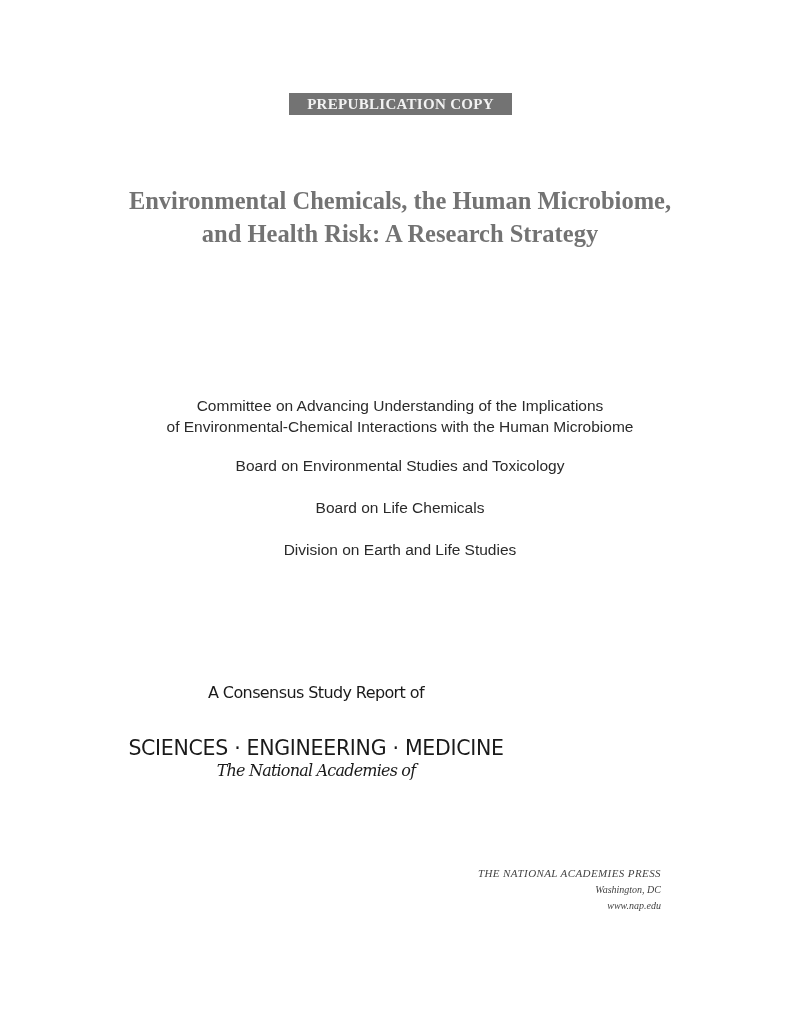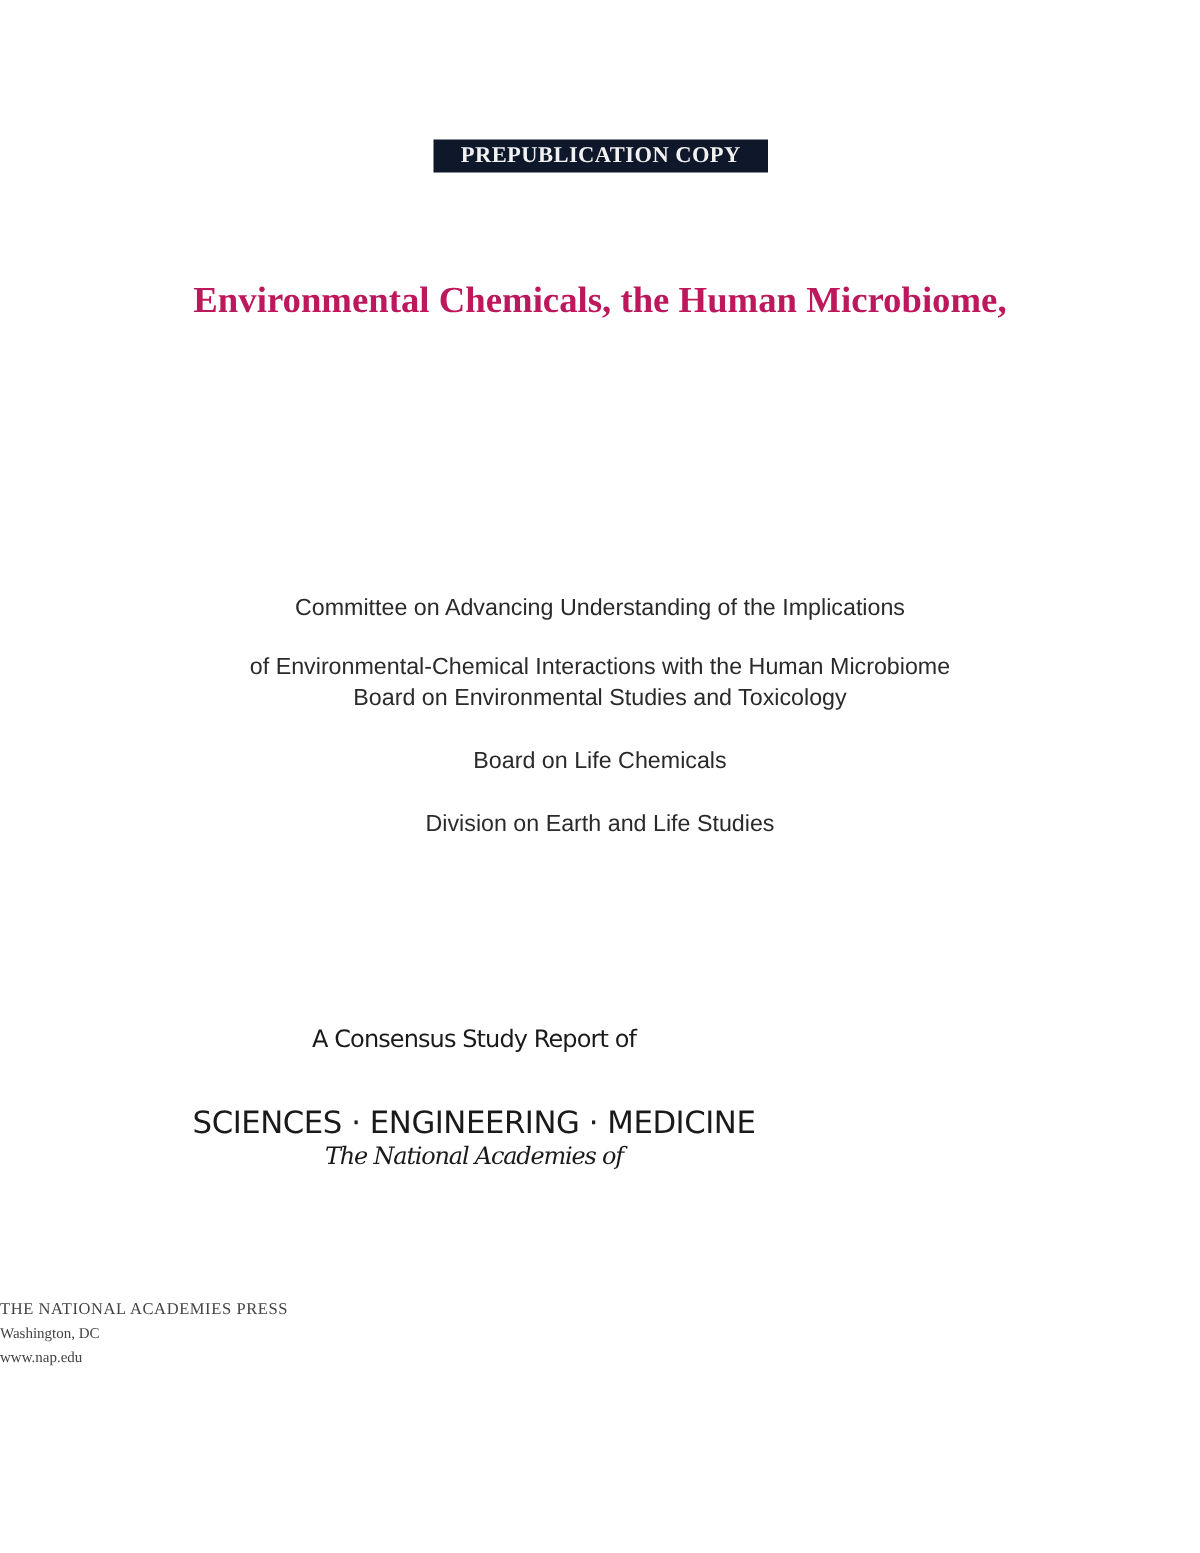--- a/index.html
+++ b/index.html
@@ -2,62 +2,63 @@
 <html><head>
 <meta charset="utf-8">
 <style>
   html, body { margin: 0; padding: 0; }
   body {
     width: 800px; height: 1035px; background: #ffffff; position: relative;
     overflow: hidden; color: #1a1a1a;
   }
   .banner {
     position: absolute; left: 289px; top: 93px; width: 223px; height: 22px;
-    background: #0f172a; color: #f2f2f2;
+    background: #737373; color: #f2f2f2;
     font-family: "Liberation Serif", serif; font-weight: bold; font-size: 15px;
     letter-spacing: 0.3px;
     display: flex; align-items: center; justify-content: center;
   }
   .title {
     position: absolute; left: 0; width: 800px; top: 184px; text-align: center;
     font-family: "Liberation Serif", serif; font-weight: bold; font-size: 24.5px;
-    line-height: 33px; color: #be185d;
+    line-height: 33px; color: #737373;
   }
   .title div { white-space: nowrap; }
   .org {
     position: absolute; left: 0; width: 800px; text-align: center;
     font-family: Liberation Sans, sans-serif; font-size: 15.5px; color: #2a2a2a;
     white-space: nowrap;
   }
   .sans {
     position: absolute; left: 0; width: 632px; text-align: center;
     font-family: "DejaVu Sans", sans-serif; color: #1a1a1a; white-space: nowrap;
   }
   .report { top: 683px; font-size: 16px; letter-spacing: -0.6px; }
   .academies { top: 713px; font-family: "DejaVu Serif", serif; font-style: italic; font-size: 16px; letter-spacing: -0.8px; margin-top: 48px; }
   .disciplines { top: 736px; font-size: 20.5px; letter-spacing: -0.3px; }
   .press {
-    position: absolute; left: 0; width: 661px; text-align: left;
-    font-family: "Liberation Serif", serif; color: #444; white-space: nowrap;
+    position: absolute; left: 0; width: 661px; text-align: right;
+    font-family: "Liberation Serif", serif; color: #444; white-space: nowrap; font-style: italic;
   }
   .press-name { top: 867px; font-size: 11px; letter-spacing: 0.4px; }
   .press-city { top: 884px; font-size: 10px; }
   .press-url { top: 900px; font-size: 10px; }
 </style>
 </head>
 <body>
 
 <div class="banner">PREPUBLICATION COPY</div>
 
 <div class="title">
   <div>Environmental Chemicals, the Human Microbiome,</div>
+  <div>and Health Risk: A Research Strategy</div>
 </div>
 
 <div class="org" style="top:397px;">Committee on Advancing Understanding of the Implications</div>
-<div class="org" style="top:436px;">of Environmental-Chemical Interactions with the Human Microbiome</div>
+<div class="org" style="top:418px;">of Environmental-Chemical Interactions with the Human Microbiome</div>
 <div class="org" style="top:457px;">Board on Environmental Studies and Toxicology</div>
 <div class="org" style="top:499px;">Board on Life Chemicals</div>
 <div class="org" style="top:541px;">Division on Earth and Life Studies</div>
 
 <div class="sans report">A Consensus Study Report of</div>
 <div class="sans academies">The National Academies of</div>
 <div class="sans disciplines">SCIENCES · ENGINEERING · MEDICINE</div>
 
 <div class="press press-name">THE NATIONAL ACADEMIES PRESS</div>
 <div class="press press-city">Washington, DC</div>

